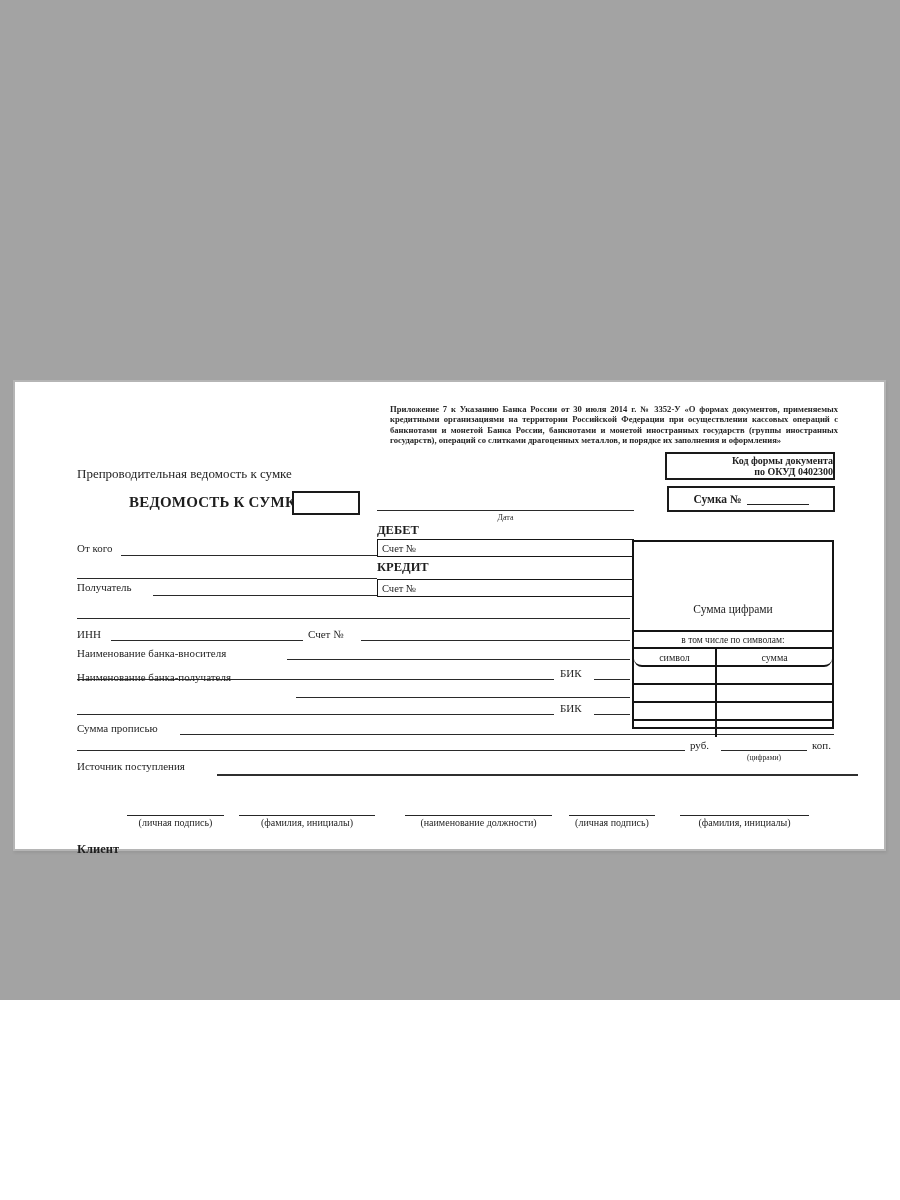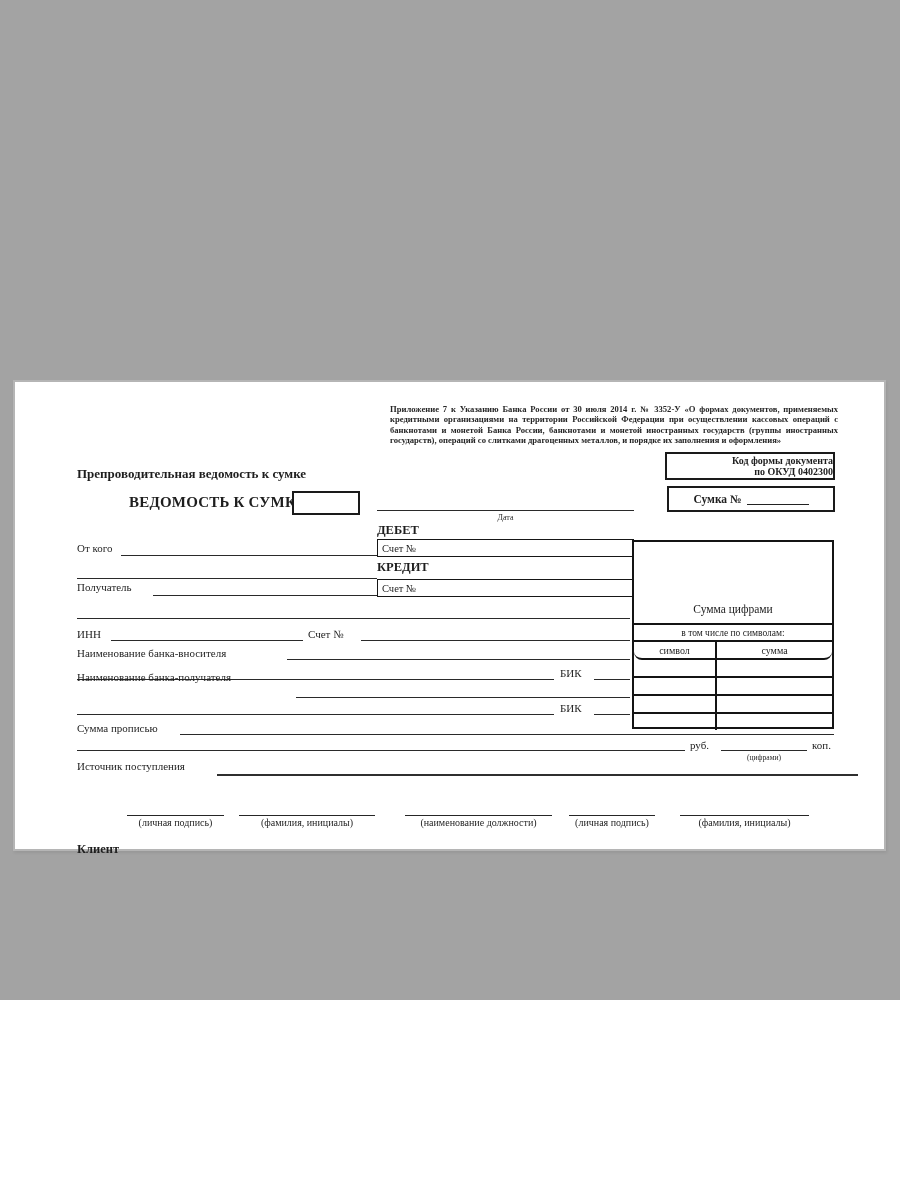--- a/index.html
+++ b/index.html
@@ -9,30 +9,30 @@
          border:2px solid #b5b5b5;box-shadow:1px 2px 3px rgba(0,0,0,0.07);}
   .abs{position:absolute;}
   .line{position:absolute;height:0;border-bottom:1.6px solid #2a2a2a;}
   .thickline{position:absolute;height:0;border-bottom:2.2px solid #2f2f2f;}
   .note{font-size:8.6px;line-height:10.3px;font-weight:600;text-align:justify;color:#262626;}
   .bbox{position:absolute;border:2px solid #1a1a1a;background:#fff;}
   .codebox{display:flex;flex-direction:column;align-items:flex-end;justify-content:center;
            font-weight:bold;font-size:10px;line-height:11.5px;text-align:center;}
   .bagbox{display:flex;align-items:center;justify-content:center;font-size:11.5px;font-weight:600;}
   .bagline{display:inline-block;width:62px;border-bottom:1.6px solid #222;height:10px;margin-left:5px;}
-  .subtitle{font-size:13px;font-weight:bold;}
+  .subtitle{font-size:13px;font-weight:normal;}
   .bigtitle{font-size:15px;font-weight:bold;letter-spacing:0.2px;}
   .caption{position:absolute;font-size:7.6px;color:#2b2b2b;text-align:center;}
   .heading{position:absolute;font-size:12.5px;font-weight:bold;text-align:left;}
   .schetbox{position:absolute;border:1.8px solid #161616;background:#fff;display:flex;align-items:center;
             padding-left:4px;font-size:10.5px;}
   .lbl{position:absolute;font-size:11px;white-space:nowrap;}
   .amountbox{position:absolute;left:617px;top:158px;width:198px;height:185px;border:2px solid #141414;background:#fff;}
   .am-top{height:73px;border-bottom:2px solid #141414;display:flex;align-items:flex-end;justify-content:center;
-          font-size:11.5px;padding-bottom:8px;}
+          font-size:11.5px;padding-bottom:15px;}
   .am-sym{height:15px;border-bottom:2px solid #141414;display:flex;align-items:center;justify-content:center;font-size:9.5px;}
   .am-hdr{height:16px;border-bottom:2px solid #141414;display:flex;font-size:10px;border-radius:8px;}
   .am-row{height:16px;border-bottom:2px solid #141414;display:flex;}
   .am-row:last-child{border-bottom:none;}
   .c1{width:81px;border-right:2px solid #141414;display:flex;align-items:center;justify-content:center;}
   .c2{flex:1;display:flex;align-items:center;justify-content:center;}
   .sig{position:absolute;text-align:center;}
   .sigline{border-bottom:1.7px solid #262626;height:8px;}
   .sigcap{font-size:10px;margin-top:1px;white-space:nowrap;}
   .client{font-size:12.5px;font-weight:bold;}

